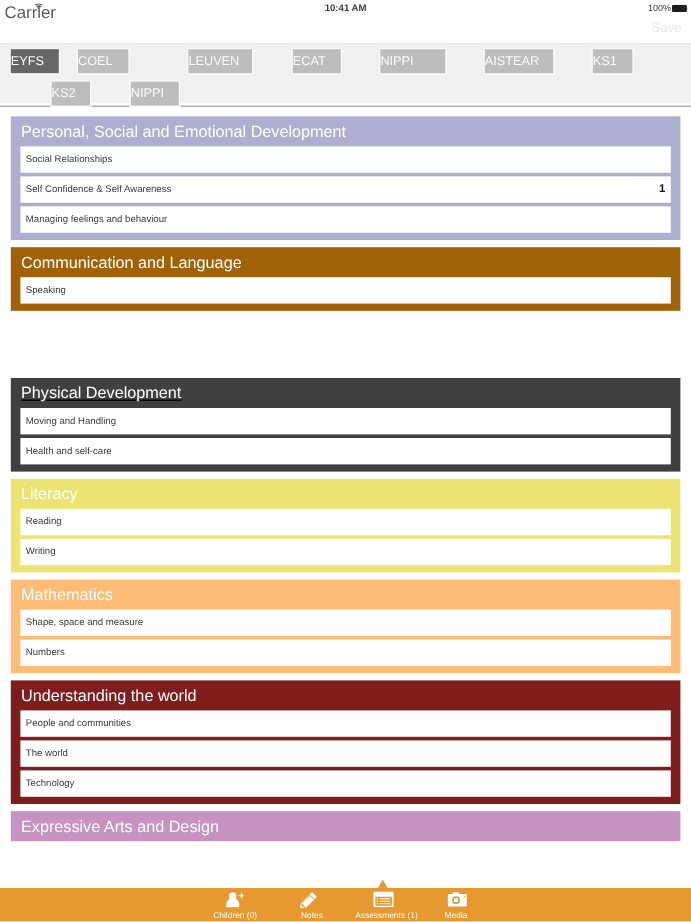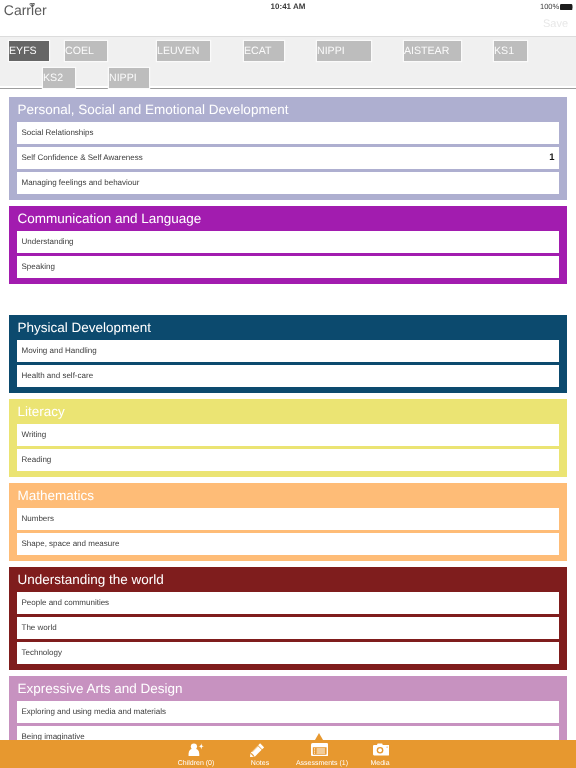--- a/index.html
+++ b/index.html
@@ -98,88 +98,77 @@
           </div>
           <div class="row">
             <span class="row-label">Self Confidence &amp; Self Awareness</span>
             <span class="row-badge">1</span>
           </div>
           <div class="row">
             <span class="row-label">Managing feelings and behaviour</span>
           </div>
         </div>
       </div>
-      <div class="section" style="top: 206px; background: #a21caf;">
+      <div class="section" style="top: 206px; background: #a16207;">
         <div class="sec-title">Communication and Language</div>
         <div class="rows">
           <div class="row">
-            <span class="row-label">Understanding</span>
-          </div>
-          <div class="row">
             <span class="row-label">Speaking</span>
           </div>
         </div>
       </div>
-      <div class="section" style="top: 315px; background: #0c4a6e;">
+      <div class="section" style="top: 315px; background: #404040; text-decoration: underline;">
         <div class="sec-title">Physical Development</div>
         <div class="rows">
           <div class="row">
             <span class="row-label">Moving and Handling</span>
           </div>
           <div class="row">
             <span class="row-label">Health and self-care</span>
           </div>
         </div>
       </div>
       <div class="section" style="top: 399px; background: rgb(235, 228, 115);">
         <div class="sec-title">Literacy</div>
         <div class="rows">
           <div class="row">
+            <span class="row-label">Reading</span>
+          </div>
+          <div class="row">
             <span class="row-label">Writing</span>
-          </div>
-          <div class="row">
-            <span class="row-label">Reading</span>
           </div>
         </div>
       </div>
       <div class="section" style="top: 483px; background: rgb(254, 188, 119);">
         <div class="sec-title">Mathematics</div>
         <div class="rows">
           <div class="row">
+            <span class="row-label">Shape, space and measure</span>
+          </div>
+          <div class="row">
             <span class="row-label">Numbers</span>
-          </div>
-          <div class="row">
-            <span class="row-label">Shape, space and measure</span>
           </div>
         </div>
       </div>
       <div class="section" style="top: 567px; background: #7f1d1d;">
         <div class="sec-title">Understanding the world</div>
         <div class="rows">
           <div class="row">
             <span class="row-label">People and communities</span>
           </div>
           <div class="row">
             <span class="row-label">The world</span>
           </div>
           <div class="row">
             <span class="row-label">Technology</span>
           </div>
         </div>
       </div>
       <div class="section" style="top: 676px; background: rgb(199, 146, 192);">
         <div class="sec-title">Expressive Arts and Design</div>
-        <div class="rows">
-          <div class="row">
-            <span class="row-label">Exploring and using media and materials</span>
-          </div>
-          <div class="row">
-            <span class="row-label">Being imaginative</span>
-          </div>
-        </div>
       </div>
     </div>
 
   <div class="tabbar"></div>
   <div id="tabs">
       <div class="tab" style="left: 161px;">
         <span class="tab-ico" style="left:0px;top:0.5px"><svg width="16.4" height="13.6" viewBox="0 0 41 34">
             <circle cx="14.8" cy="9.0" r="7.8" fill="#fff"></circle>
             <path d="M1.4 33.8 v-7.2 a13.4 13.4 0 0 1 26.8 0 v7.2 Z" fill="#fff"></path>
             <path d="M33.2 0.4 c1.0 6.0 1.9 6.9 7.4 7.9 -5.5 1.0 -6.4 1.9 -7.4 7.9 -1.0-6.0 -1.9-6.9 -7.4-7.9 5.5-1.0 6.4-1.9 7.4-7.9 Z" fill="#fff"></path>

